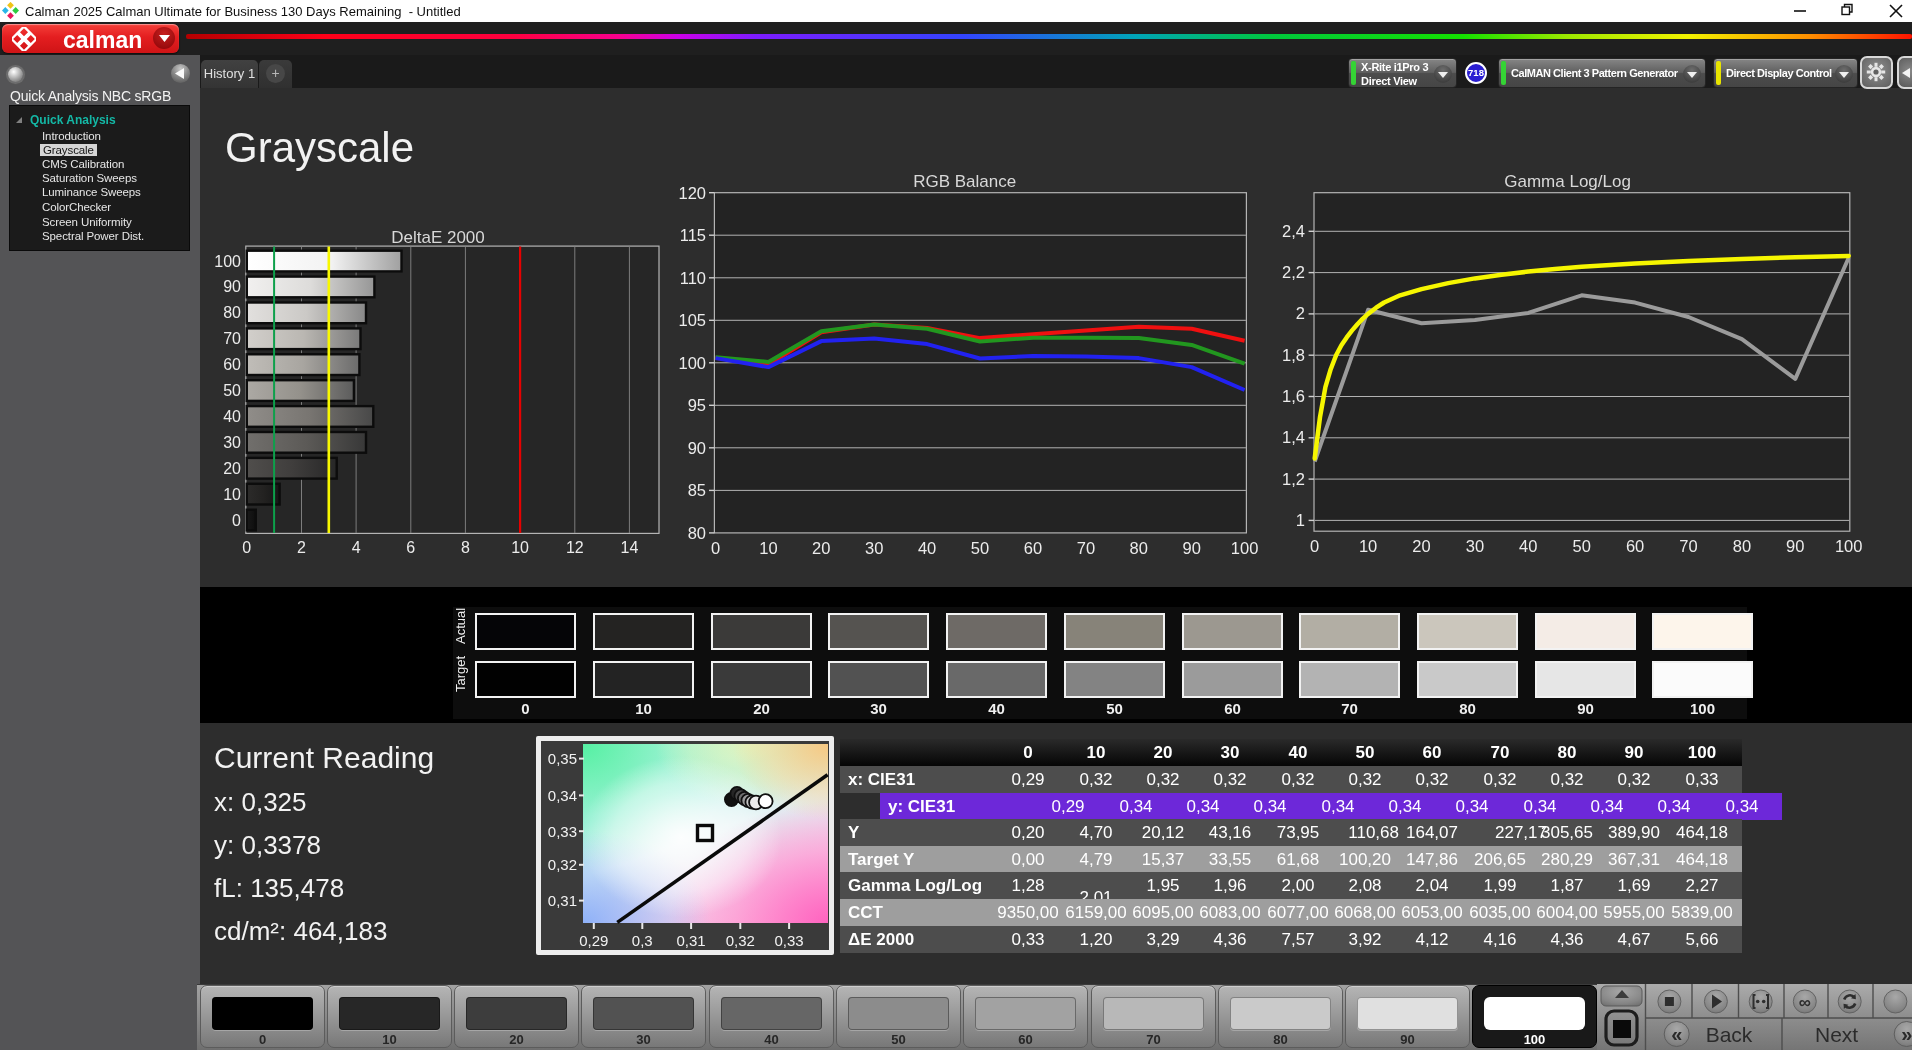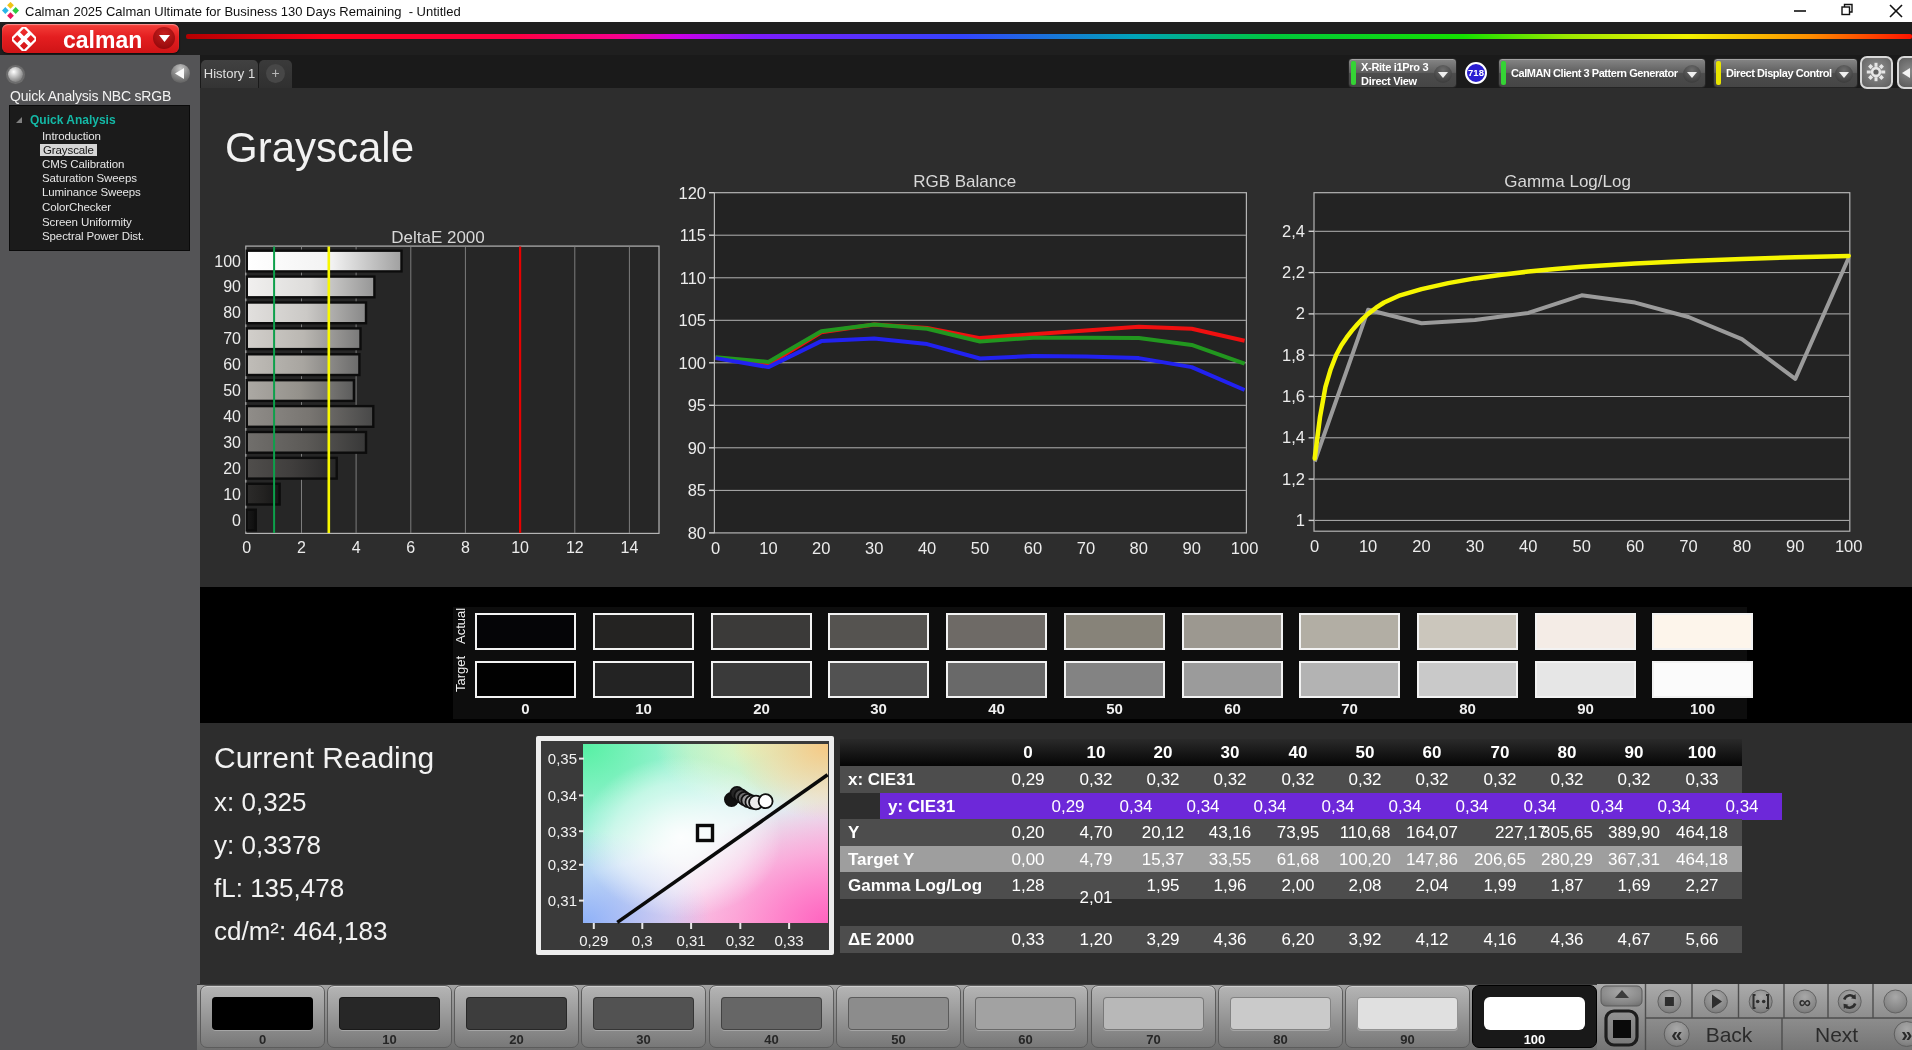--- a/index.html
+++ b/index.html
@@ -459,21 +459,21 @@
     <div class="tcell" style="left:760px;">0,34</div>
     <div class="tcell" style="left:828px;">0,34</div>
   </div>
   <div class="trow" style="top:80.2px;background:#4d4d4d;">
     <div class="tlab">Y</div>
     <div class="tcell" style="left:154px;">0,20</div>
     <div class="tcell" style="left:222px;">4,70</div>
     <div class="tcell" style="left:289px;">20,12</div>
     <div class="tcell" style="left:356px;">43,16</div>
     <div class="tcell" style="left:424px;">73,95</div>
-    <div class="tcell" style="left:491px;">110,68</div>
+    <div class="tcell" style="left:491px;text-align:right;">110,68</div>
     <div class="tcell" style="left:558px;">164,07</div>
     <div class="tcell" style="left:626px;margin-left:21px;">227,17</div>
     <div class="tcell" style="left:693px;">305,65</div>
     <div class="tcell" style="left:760px;">389,90</div>
     <div class="tcell" style="left:828px;">464,18</div>
   </div>
   <div class="trow" style="top:106.8px;background:#9e9e9e;">
     <div class="tlab">Target Y</div>
     <div class="tcell" style="left:154px;">0,00</div>
     <div class="tcell" style="left:222px;">4,79</div>
@@ -494,27 +494,41 @@
     <div class="tcell" style="left:289px;">1,95</div>
     <div class="tcell" style="left:356px;text-align:center;">1,96</div>
     <div class="tcell" style="left:424px;">2,00</div>
     <div class="tcell" style="left:491px;">2,08</div>
     <div class="tcell" style="left:558px;">2,04</div>
     <div class="tcell" style="left:626px;">1,99</div>
     <div class="tcell" style="left:693px;">1,87</div>
     <div class="tcell" style="left:760px;">1,69</div>
     <div class="tcell" style="left:828px;">2,27</div>
   </div>
+  <div class="trow" style="top:160.0px;background:#9e9e9e;">
+    <div class="tlab">CCT</div>
+    <div class="tcell" style="left:154px;">9350,00</div>
+    <div class="tcell" style="left:222px;">6159,00</div>
+    <div class="tcell" style="left:289px;">6095,00</div>
+    <div class="tcell" style="left:356px;">6083,00</div>
+    <div class="tcell" style="left:424px;">6077,00</div>
+    <div class="tcell" style="left:491px;">6068,00</div>
+    <div class="tcell" style="left:558px;">6053,00</div>
+    <div class="tcell" style="left:626px;">6035,00</div>
+    <div class="tcell" style="left:693px;">6004,00</div>
+    <div class="tcell" style="left:760px;">5955,00</div>
+    <div class="tcell" style="left:828px;">5839,00</div>
+  </div>
   <div class="trow" style="top:186.6px;background:#4d4d4d;">
     <div class="tlab">ΔE 2000</div>
     <div class="tcell" style="left:154px;">0,33</div>
     <div class="tcell" style="left:222px;">1,20</div>
     <div class="tcell" style="left:289px;">3,29</div>
     <div class="tcell" style="left:356px;">4,36</div>
-    <div class="tcell" style="left:424px;">6,20</div>
+    <div class="tcell" style="left:424px;">7,57</div>
     <div class="tcell" style="left:491px;">3,92</div>
     <div class="tcell" style="left:558px;">4,12</div>
     <div class="tcell" style="left:626px;">4,16</div>
     <div class="tcell" style="left:693px;">4,36</div>
     <div class="tcell" style="left:760px;">4,67</div>
     <div class="tcell" style="left:828px;">5,66</div>
   </div>
   </div>
 
   <div class="abs" id="bottombar"></div>

